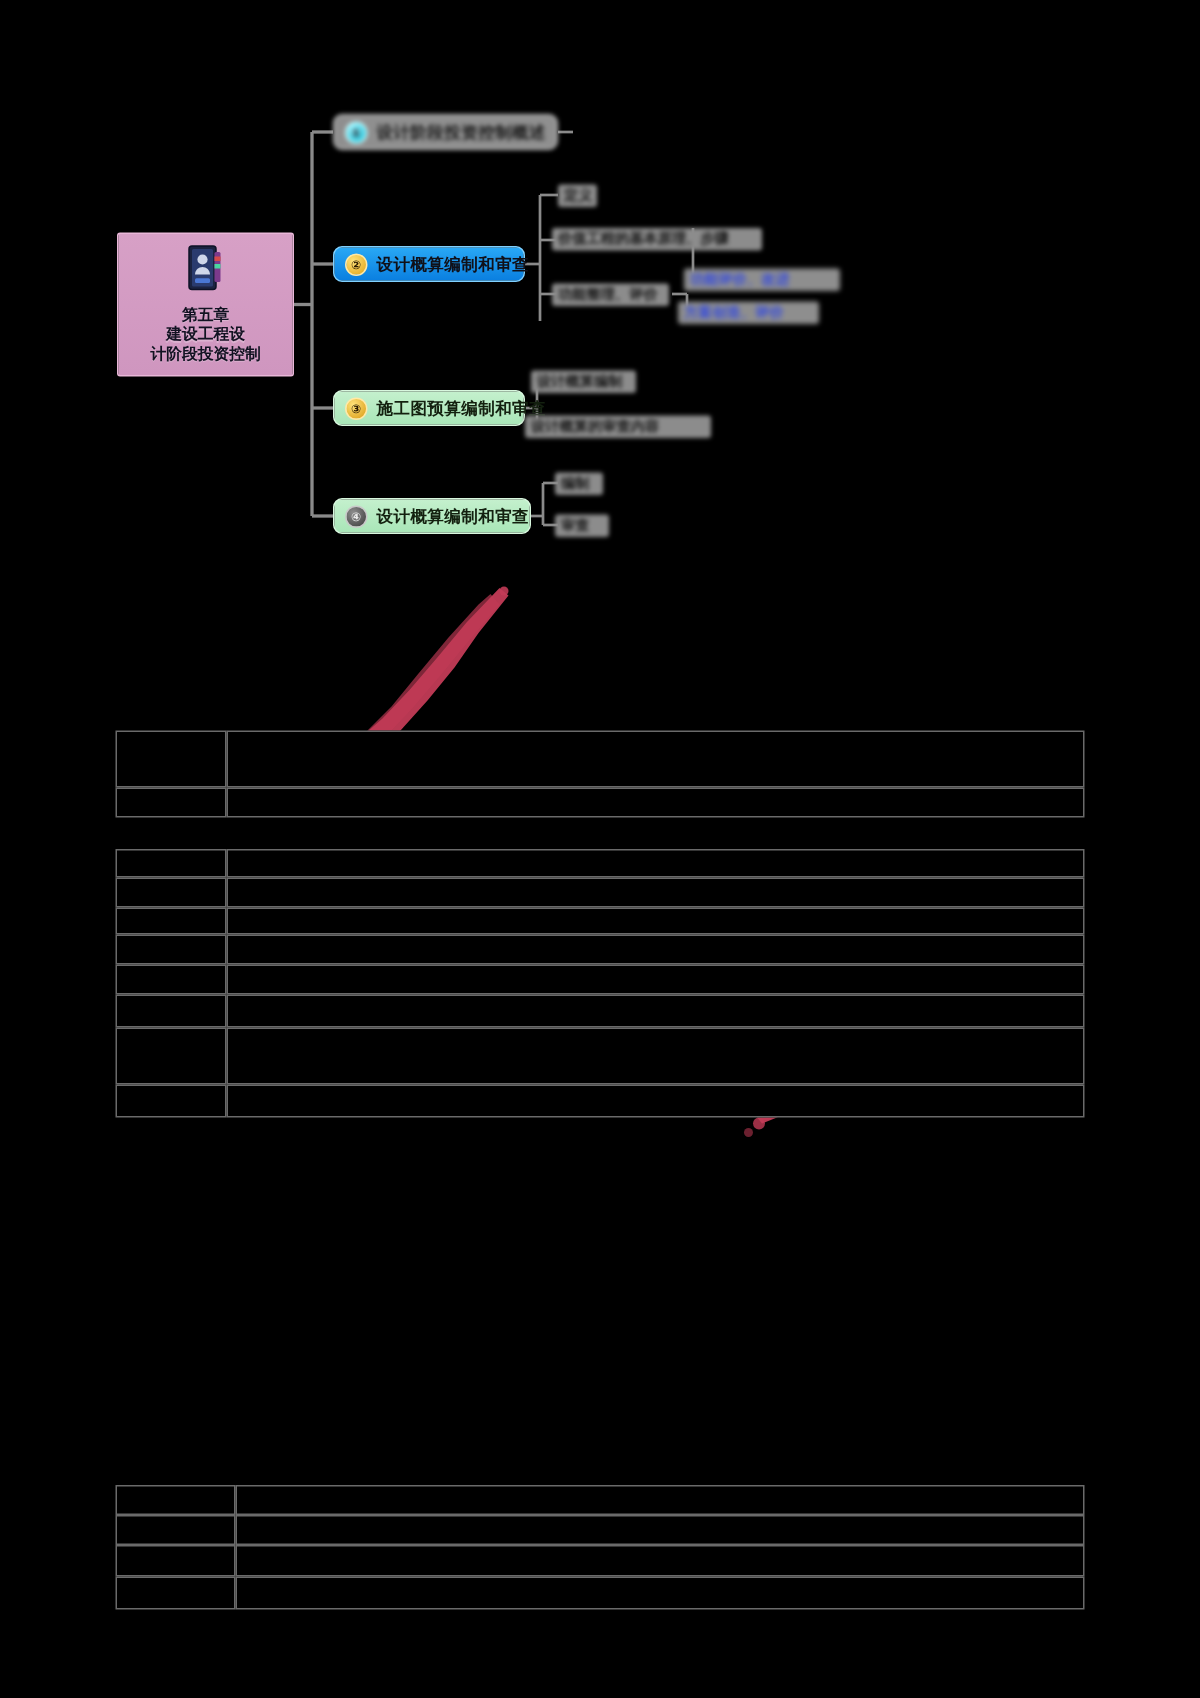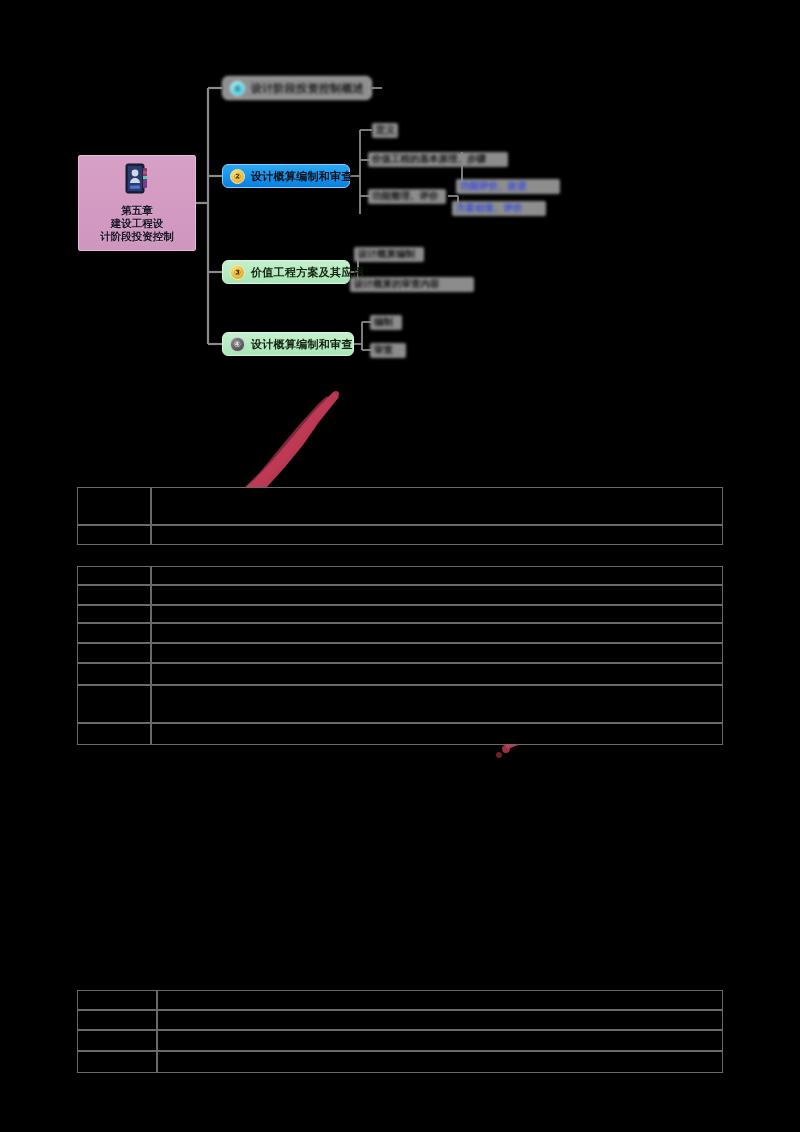--- a/index.html
+++ b/index.html
@@ -154,21 +154,21 @@
       <span>设计概算编制和审查</span>
     </div>
     <div class="leaf" style="left:372px;top:123px;width:26px;">定义</div>
     <div class="leaf" style="left:368px;top:152px;width:140px;">价值工程的基本原理、步骤</div>
     <div class="leaf" style="left:368px;top:189px;width:78px;">功能整理、评价</div>
     <div class="leaf leafblue" style="left:456px;top:179px;width:104px;">功能评价、改进</div>
     <div class="leaf leafblue" style="left:452px;top:201px;width:94px;">方案创造、评价</div>
 
     <div class="node branch b3">
       <span class="numbadge n3">③</span>
-      <span>价值工程方案及其应用</span>
+      <span>施工图预算编制和审查</span>
     </div>
     <div class="leaf" style="left:354px;top:247px;width:70px;">设计概算编制</div>
     <div class="leaf" style="left:350px;top:277px;width:124px;">设计概算的审查内容</div>
 
     <div class="node branch b4">
       <span class="numbadge n4">④</span>
       <span>设计概算编制和审查</span>
     </div>
     <div class="leaf" style="left:370px;top:315px;width:32px;">编制</div>
     <div class="leaf" style="left:370px;top:343px;width:36px;">审查</div>

